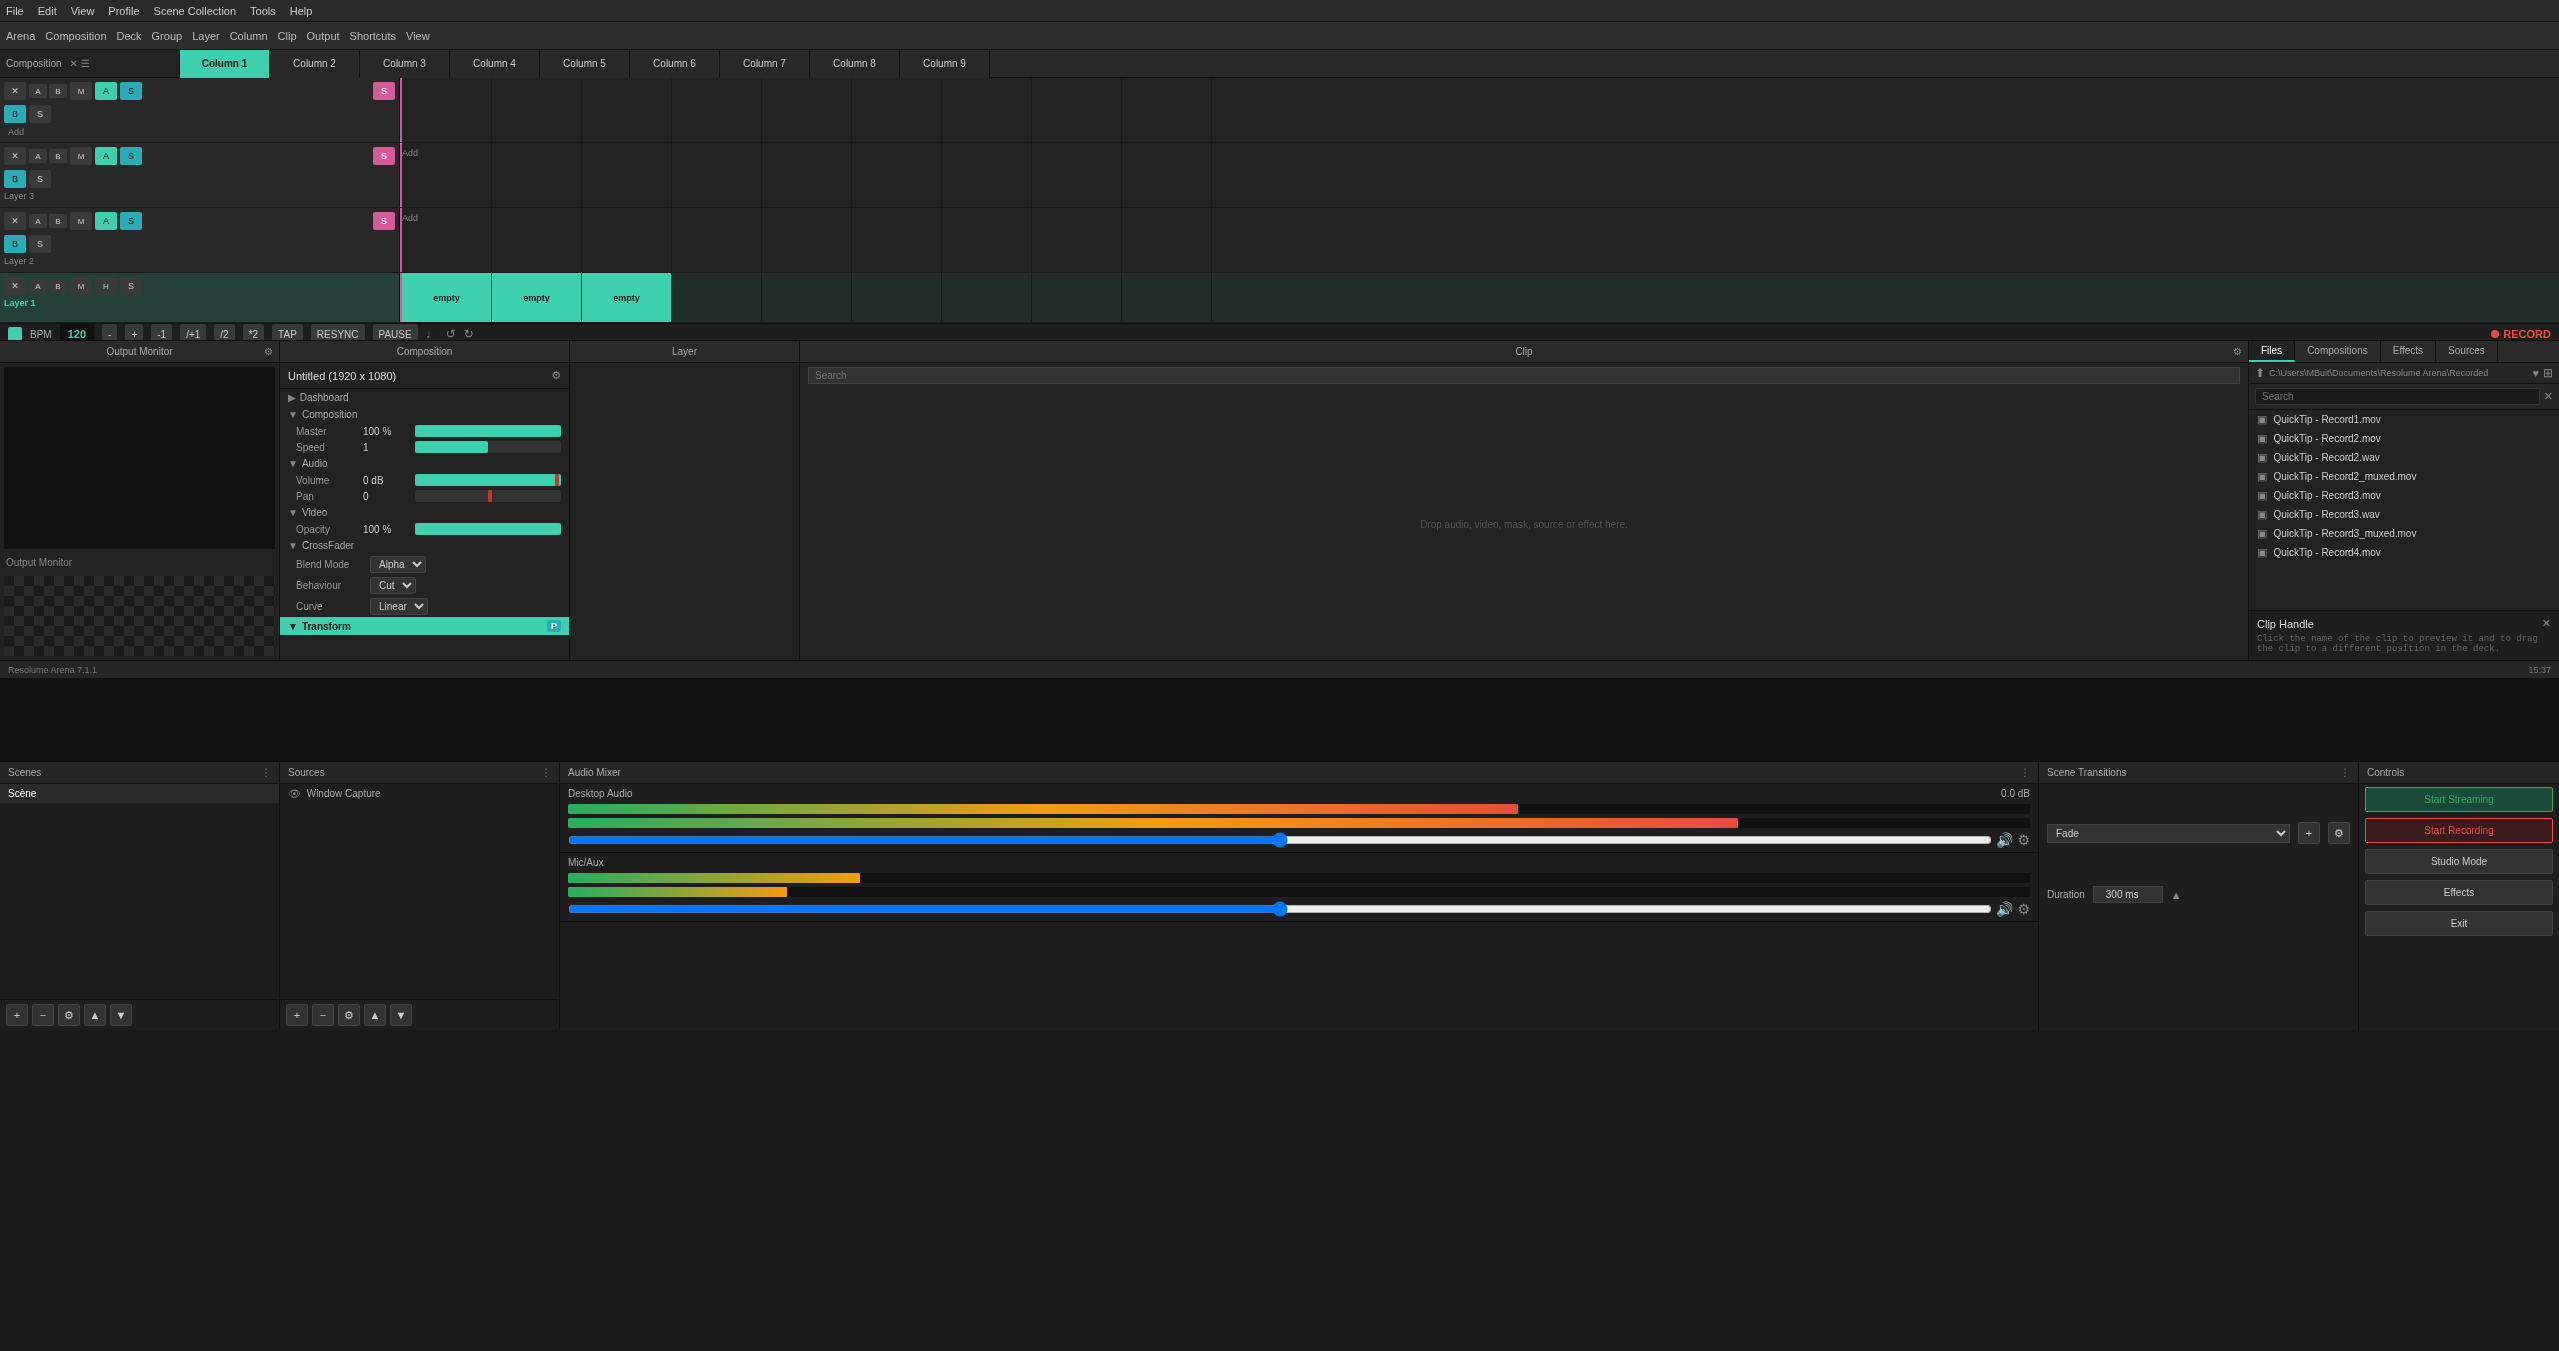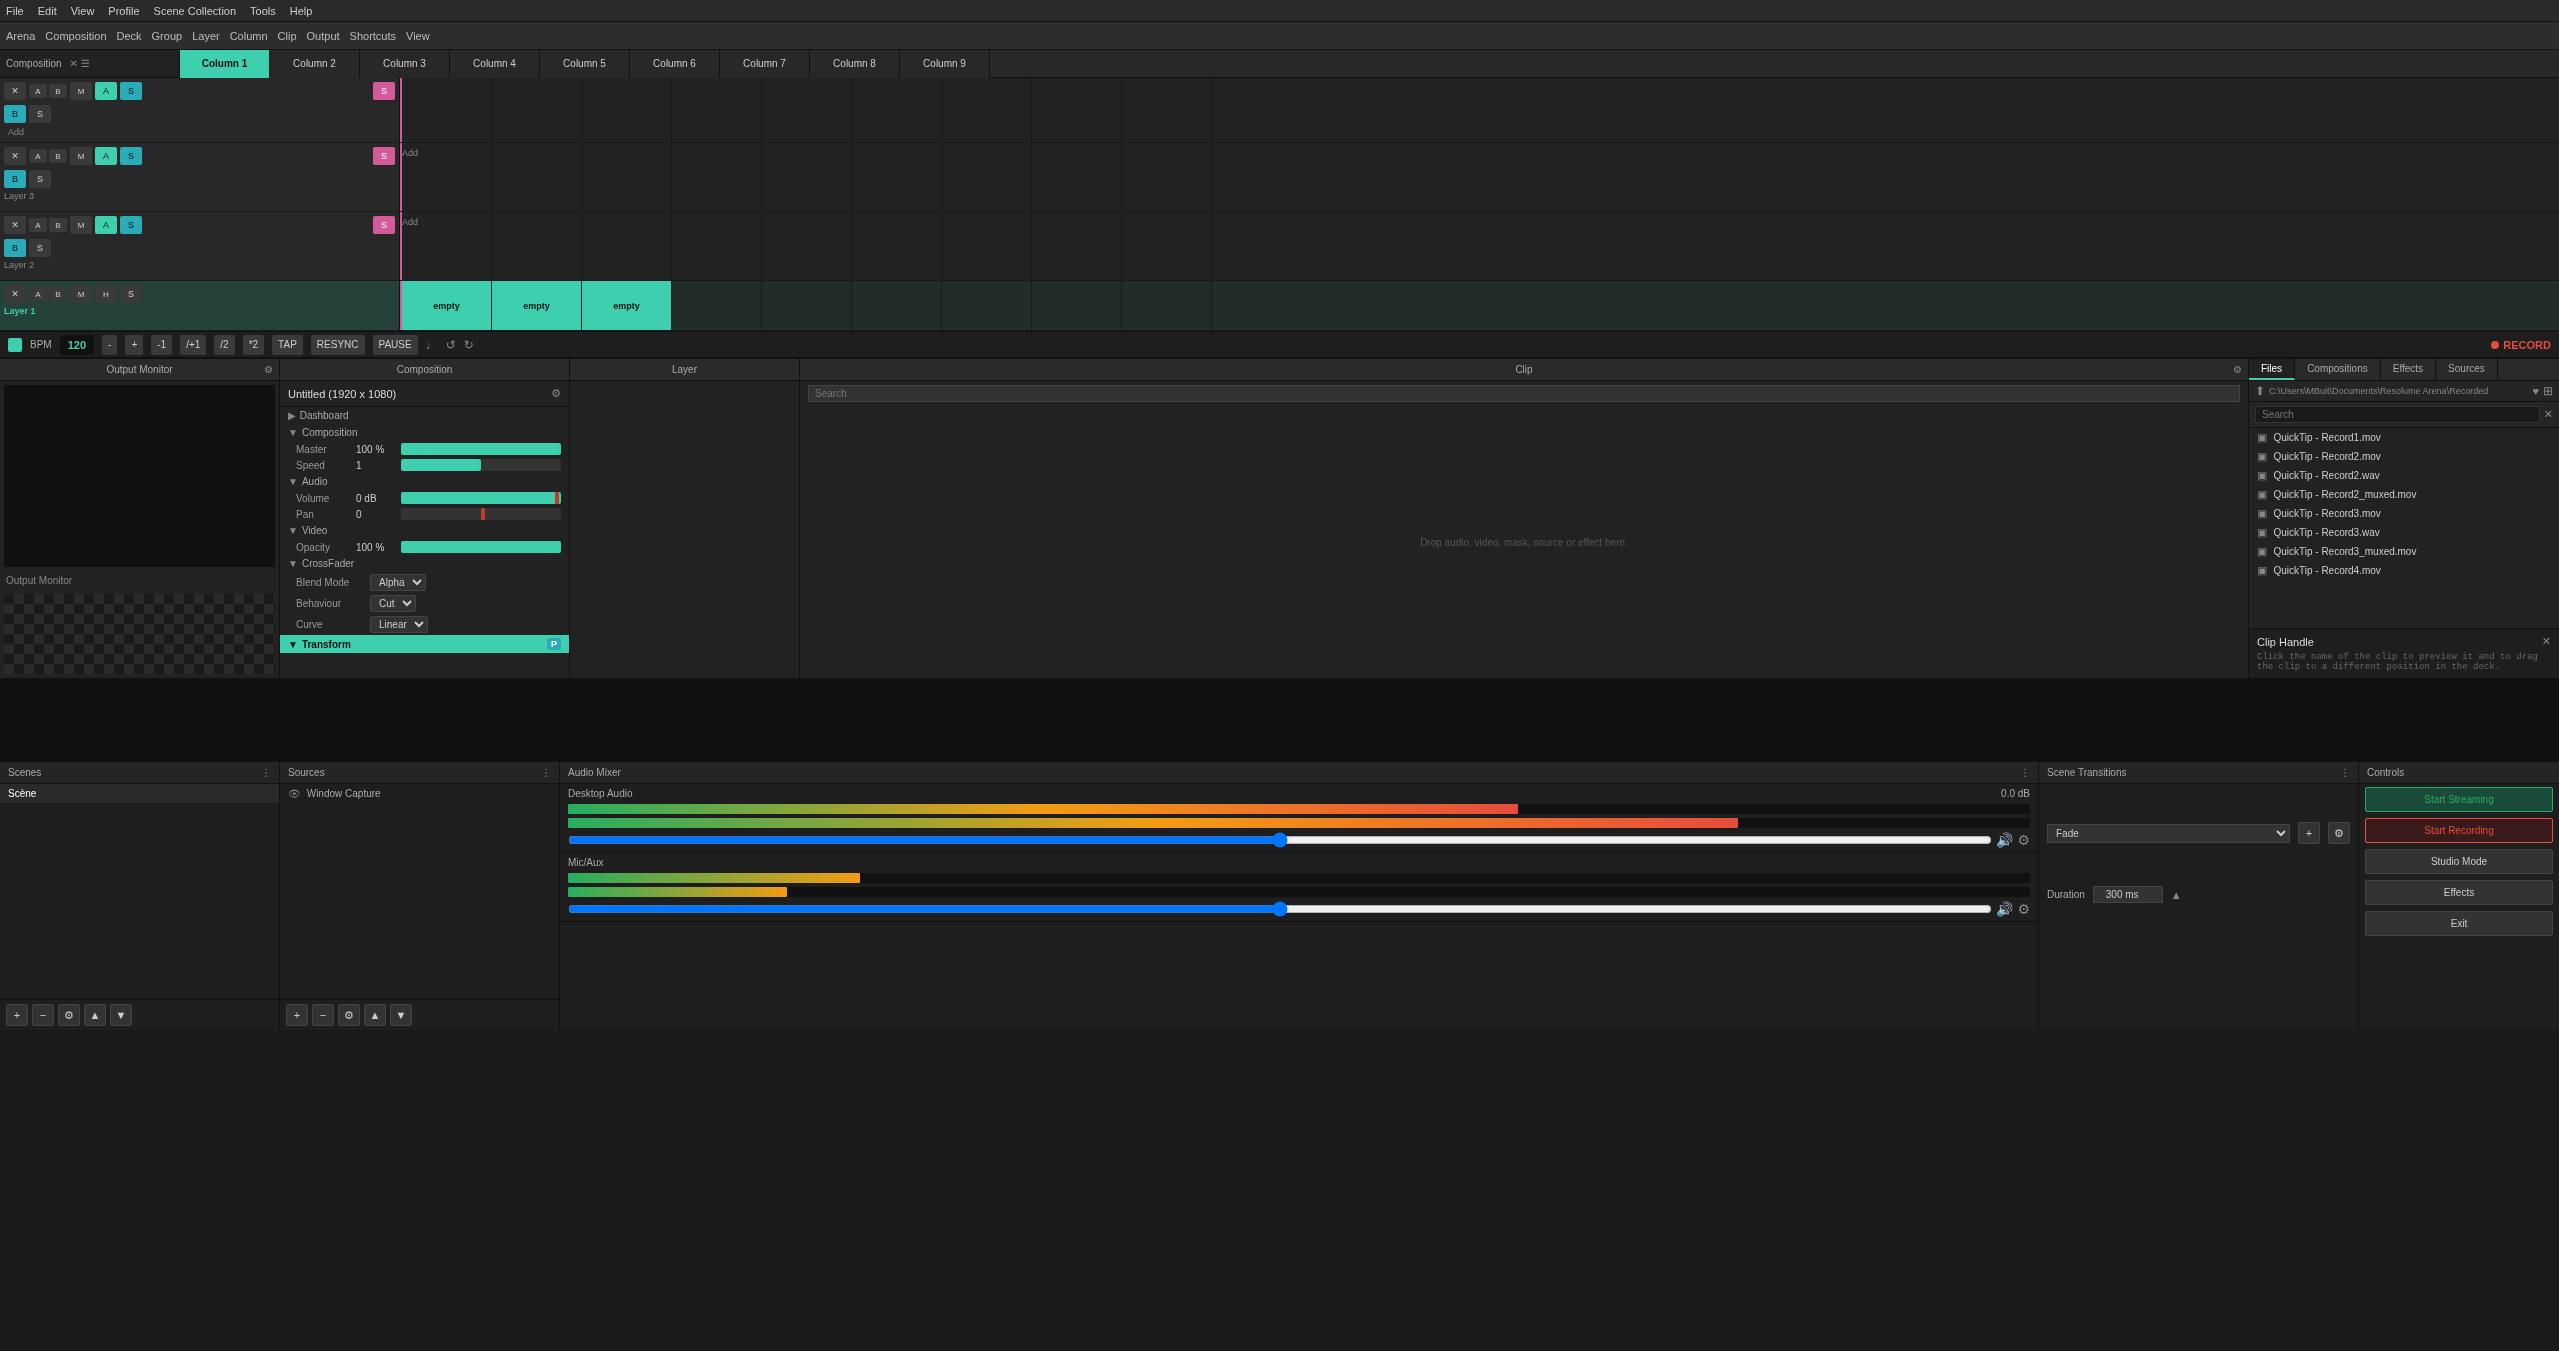--- a/index.html
+++ b/index.html
@@ -41,21 +41,21 @@
     .panel-header { background: #2a2a2a; height: 22px; display: flex; align-items: center; justify-content: center; font-size: 10px; color: #aaa; border-bottom: 1px solid #111; position: relative; }
     .panel-settings { position: absolute; right: 6px; cursor: pointer; color: #888; }
     .preview-label { font-size: 10px; color: #888; padding: 4px 6px; }
     .preview-display { background: #1a1a1a; margin: 4px; height: 80px; display: flex; align-items: center; justify-content: center; }
     .checker { width: 100%; height: 100%; background-image: repeating-conic-gradient(#2a2a2a 0% 25%, #1a1a1a 0% 50%); background-size: 20px 20px; }
 
     
     #composition-panel { width: 290px; background: #222; border-right: 1px solid #111; display: flex; flex-direction: column; overflow-y: auto; }
     .comp-section-header { display: flex; align-items: center; gap: 4px; color: #aaa; font-size: 10px; padding: 3px 0; cursor: pointer; }
     .comp-section-header .arrow { color: #888; }
-    .comp-row { display: flex; align-items: center; padding: 2px 8px 2px 16px; gap: 5px; }
+    .comp-row { display: flex; align-items: center; padding: 2px 8px 2px 16px; gap: 12px; }
     .comp-row-label { color: #999; font-size: 10px; width: 55px; }
     .comp-row-value { color: #ccc; font-size: 10px; width: 40px; }
     .slider-bar { flex: 1; height: 12px; background: #333; border-radius: 2px; position: relative; }
     .slider-fill { height: 100%; background: #3ecfae; border-radius: 2px; }
     .comp-title-row { display: flex; align-items: center; justify-content: space-between; padding: 6px 8px; border-bottom: 1px solid #111; }
     .comp-title { font-size: 11px; color: #ddd; }
     .blend-row { display: flex; align-items: center; padding: 2px 8px 2px 16px; gap: 4px; }
     .blend-label { color: #999; font-size: 10px; width: 70px; }
     .blend-select { background: #333; border: 1px solid #444; color: #ccc; font-size: 10px; padding: 1px 4px; border-radius: 2px; cursor: pointer; }
     .transform-header { display: flex; align-items: center; padding: 3px 8px; background: #3ecfae; color: #111; font-size: 10px; font-weight: bold; cursor: pointer; }
@@ -518,20 +518,24 @@
       <div class="clip-handle-section">
         <div class="clip-handle-title">
           <span>Clip Handle</span>
           <span style="cursor: pointer; color: #888;">✕</span>
         </div>
         <p class="clip-handle-text">Click the name of the clip to preview it and to drag the clip to a different position in the deck.</p>
       </div>
     </div>
   </div>
 
+  <div id="status-bar">
+    <span>Resolume Arena 7.1.1</span>
+    <span>15:37</span>
+  </div>
 </div>
 
 <div id="obs-section">
 
   <div id="obs-preview" style="background: #111; height: 80px; border-bottom: 1px solid #111;"></div>
 
   <div id="obs-bottom" style="display: flex; flex: 1; height: 260px;">
 
     <div id="scenes-panel" style="width: 280px;">
       <div class="obs-panel-header">

